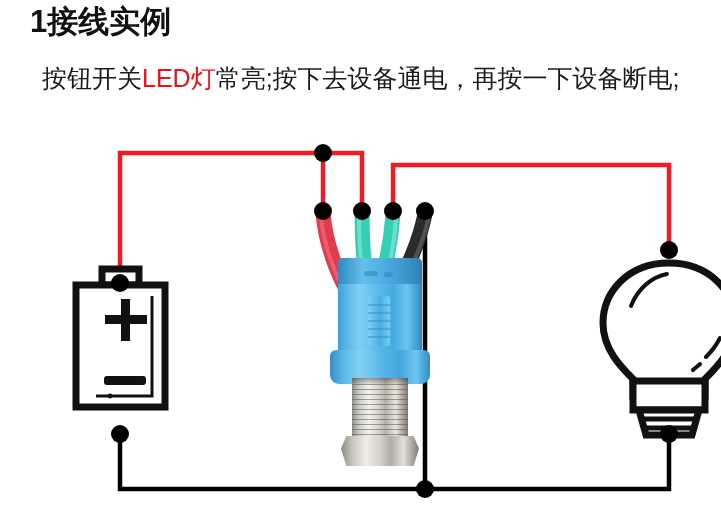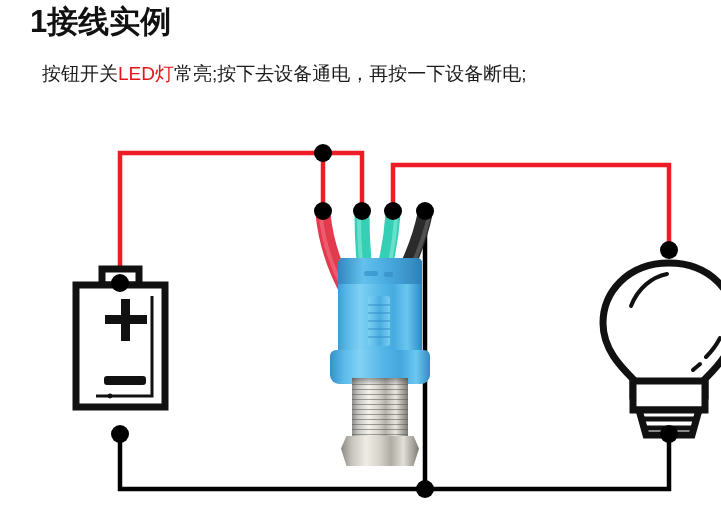--- a/index.html
+++ b/index.html
@@ -14,21 +14,21 @@
   #root{position:relative;width:721px;height:519px;margin-left:32px;}
 
   
   .title{
     position:absolute;left:-2px;top:4px;
     font-size:31px;font-weight:bold;color:#111111;
     letter-spacing:0px;line-height:1.15;white-space:nowrap;
   }
   .subtitle{
     position:absolute;left:10px;top:62px;
-    font-size:19px;color:#1a1a1a;white-space:nowrap;line-height:1.3;
+    font-size:25px;color:#1a1a1a;white-space:nowrap;line-height:1.3;
   }
   .subtitle .hl{color:#e8131a;}
 
   
   #diagram{position:absolute;left:0;top:0;width:721px;height:519px;}
 
   
   .switch{
     position:absolute;left:296px;top:258px;width:104px;height:200px;
   }

